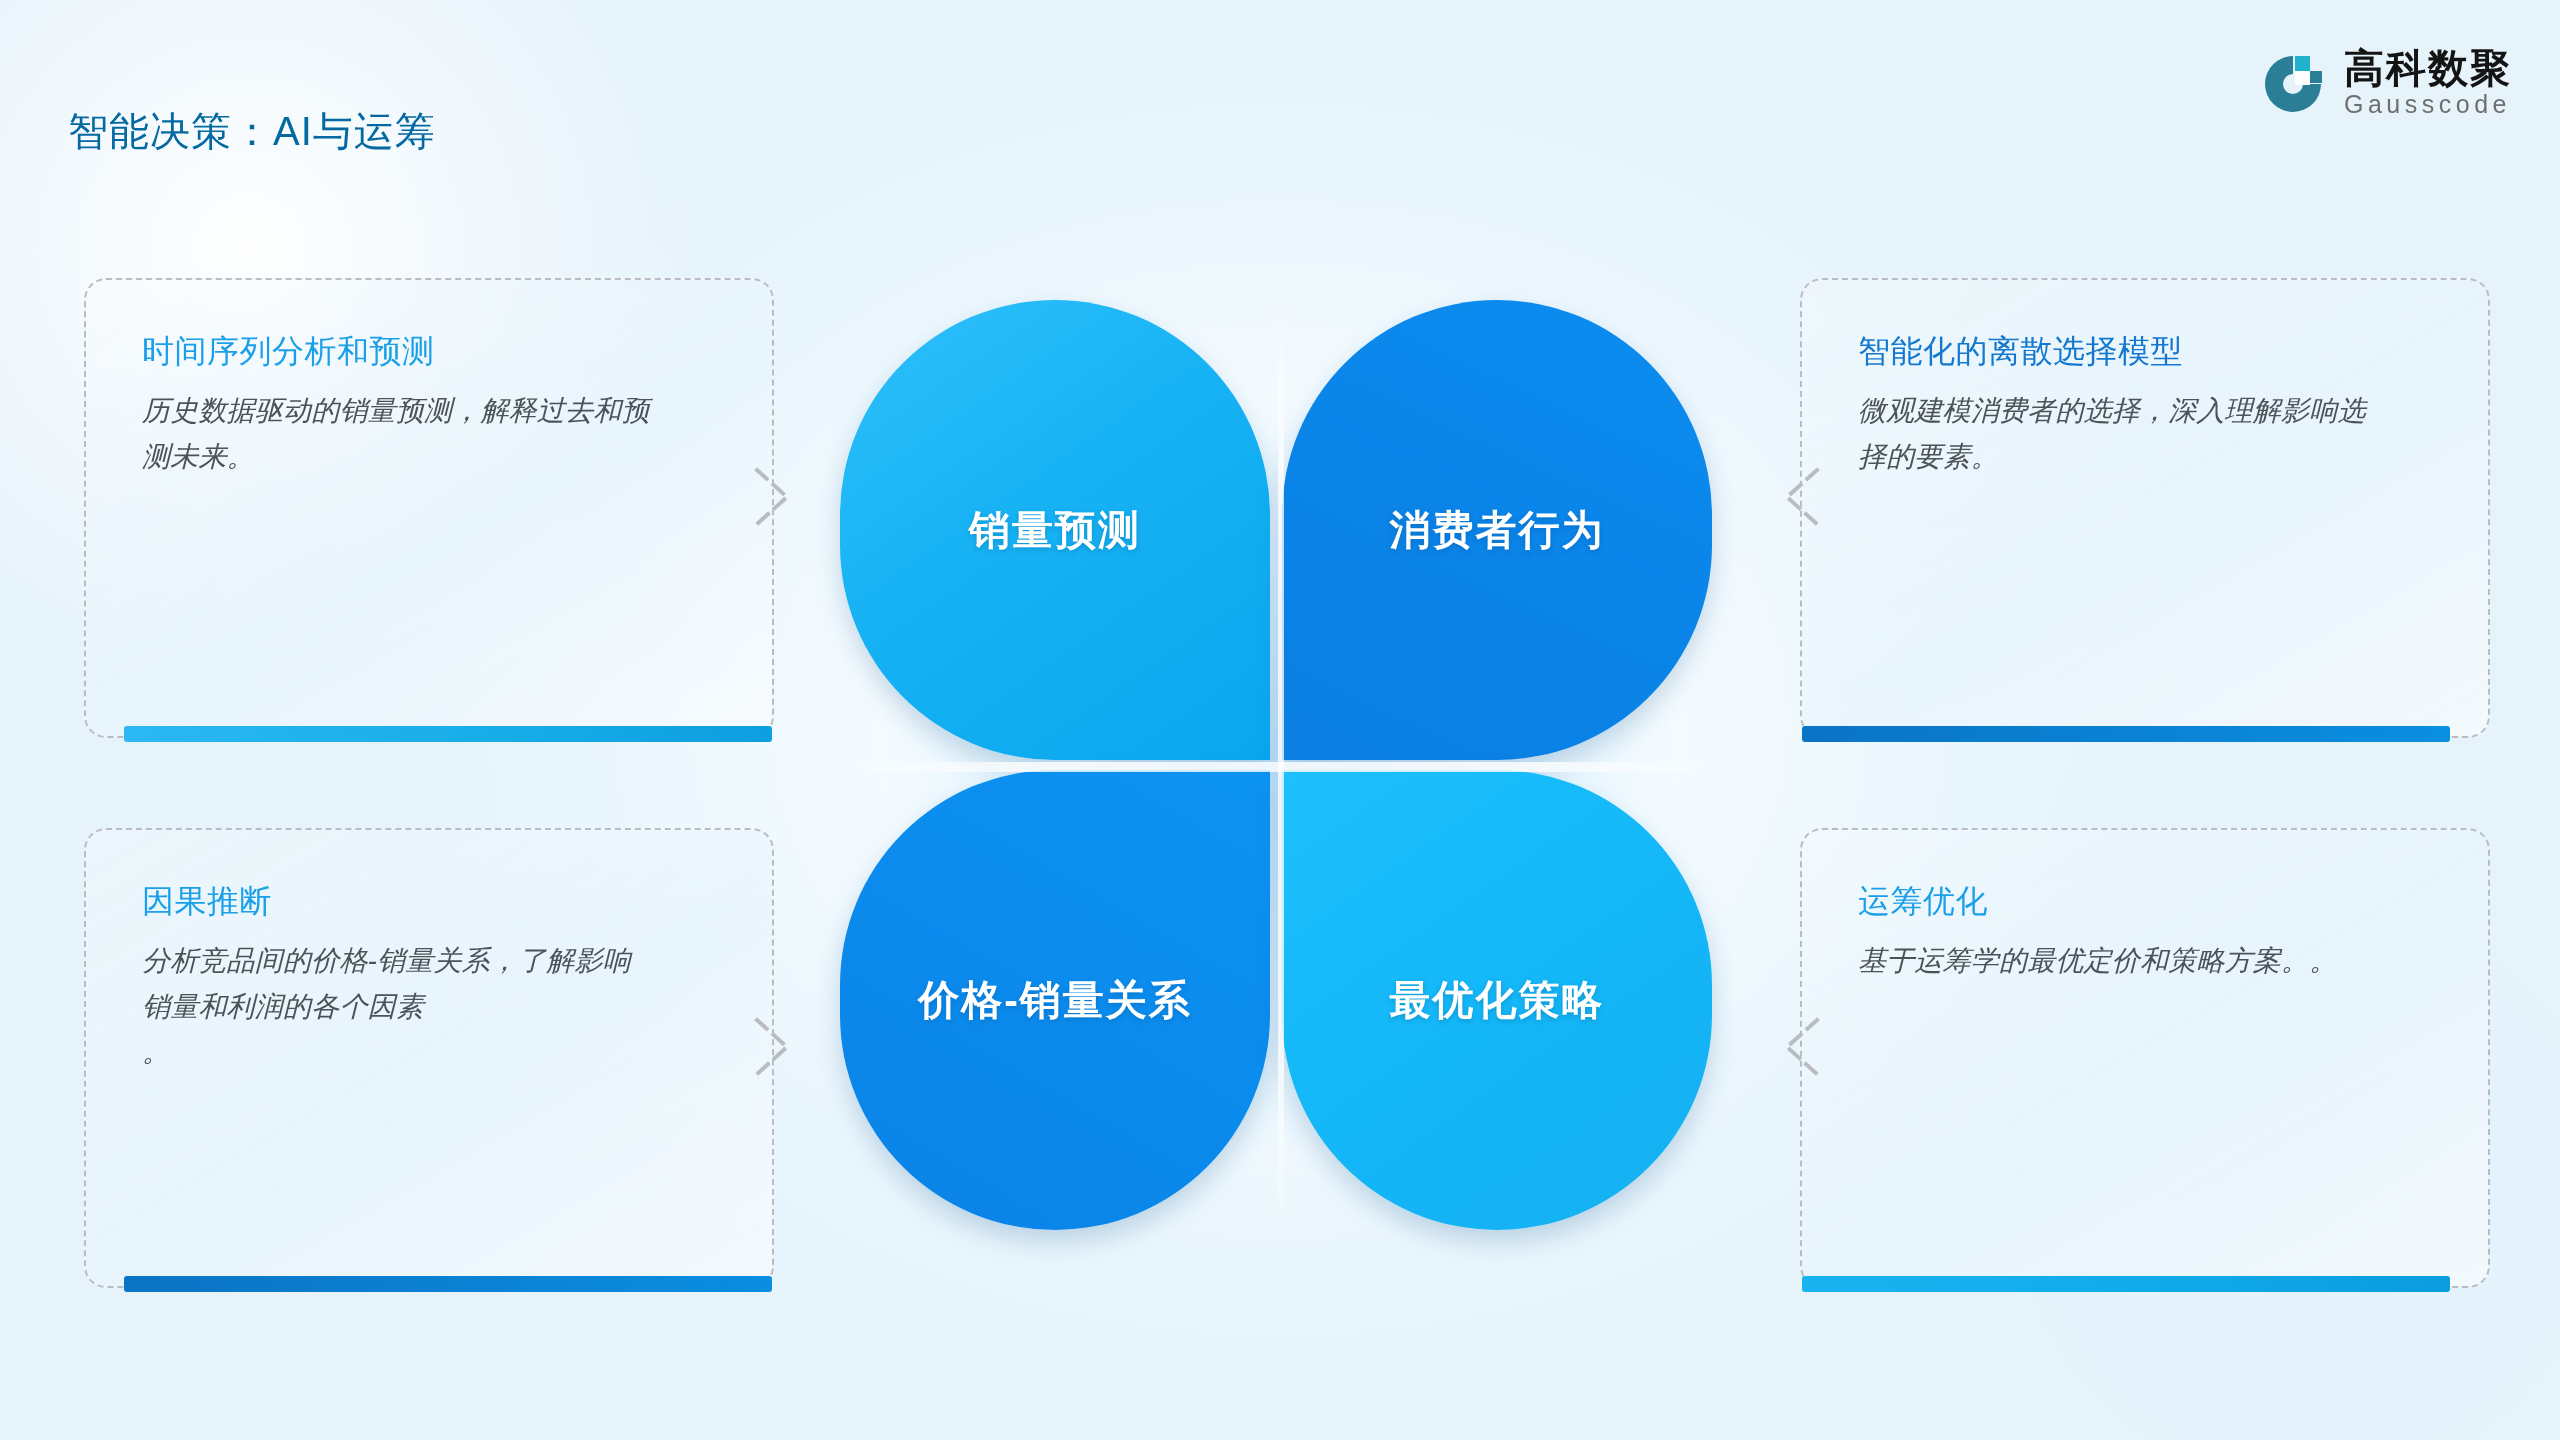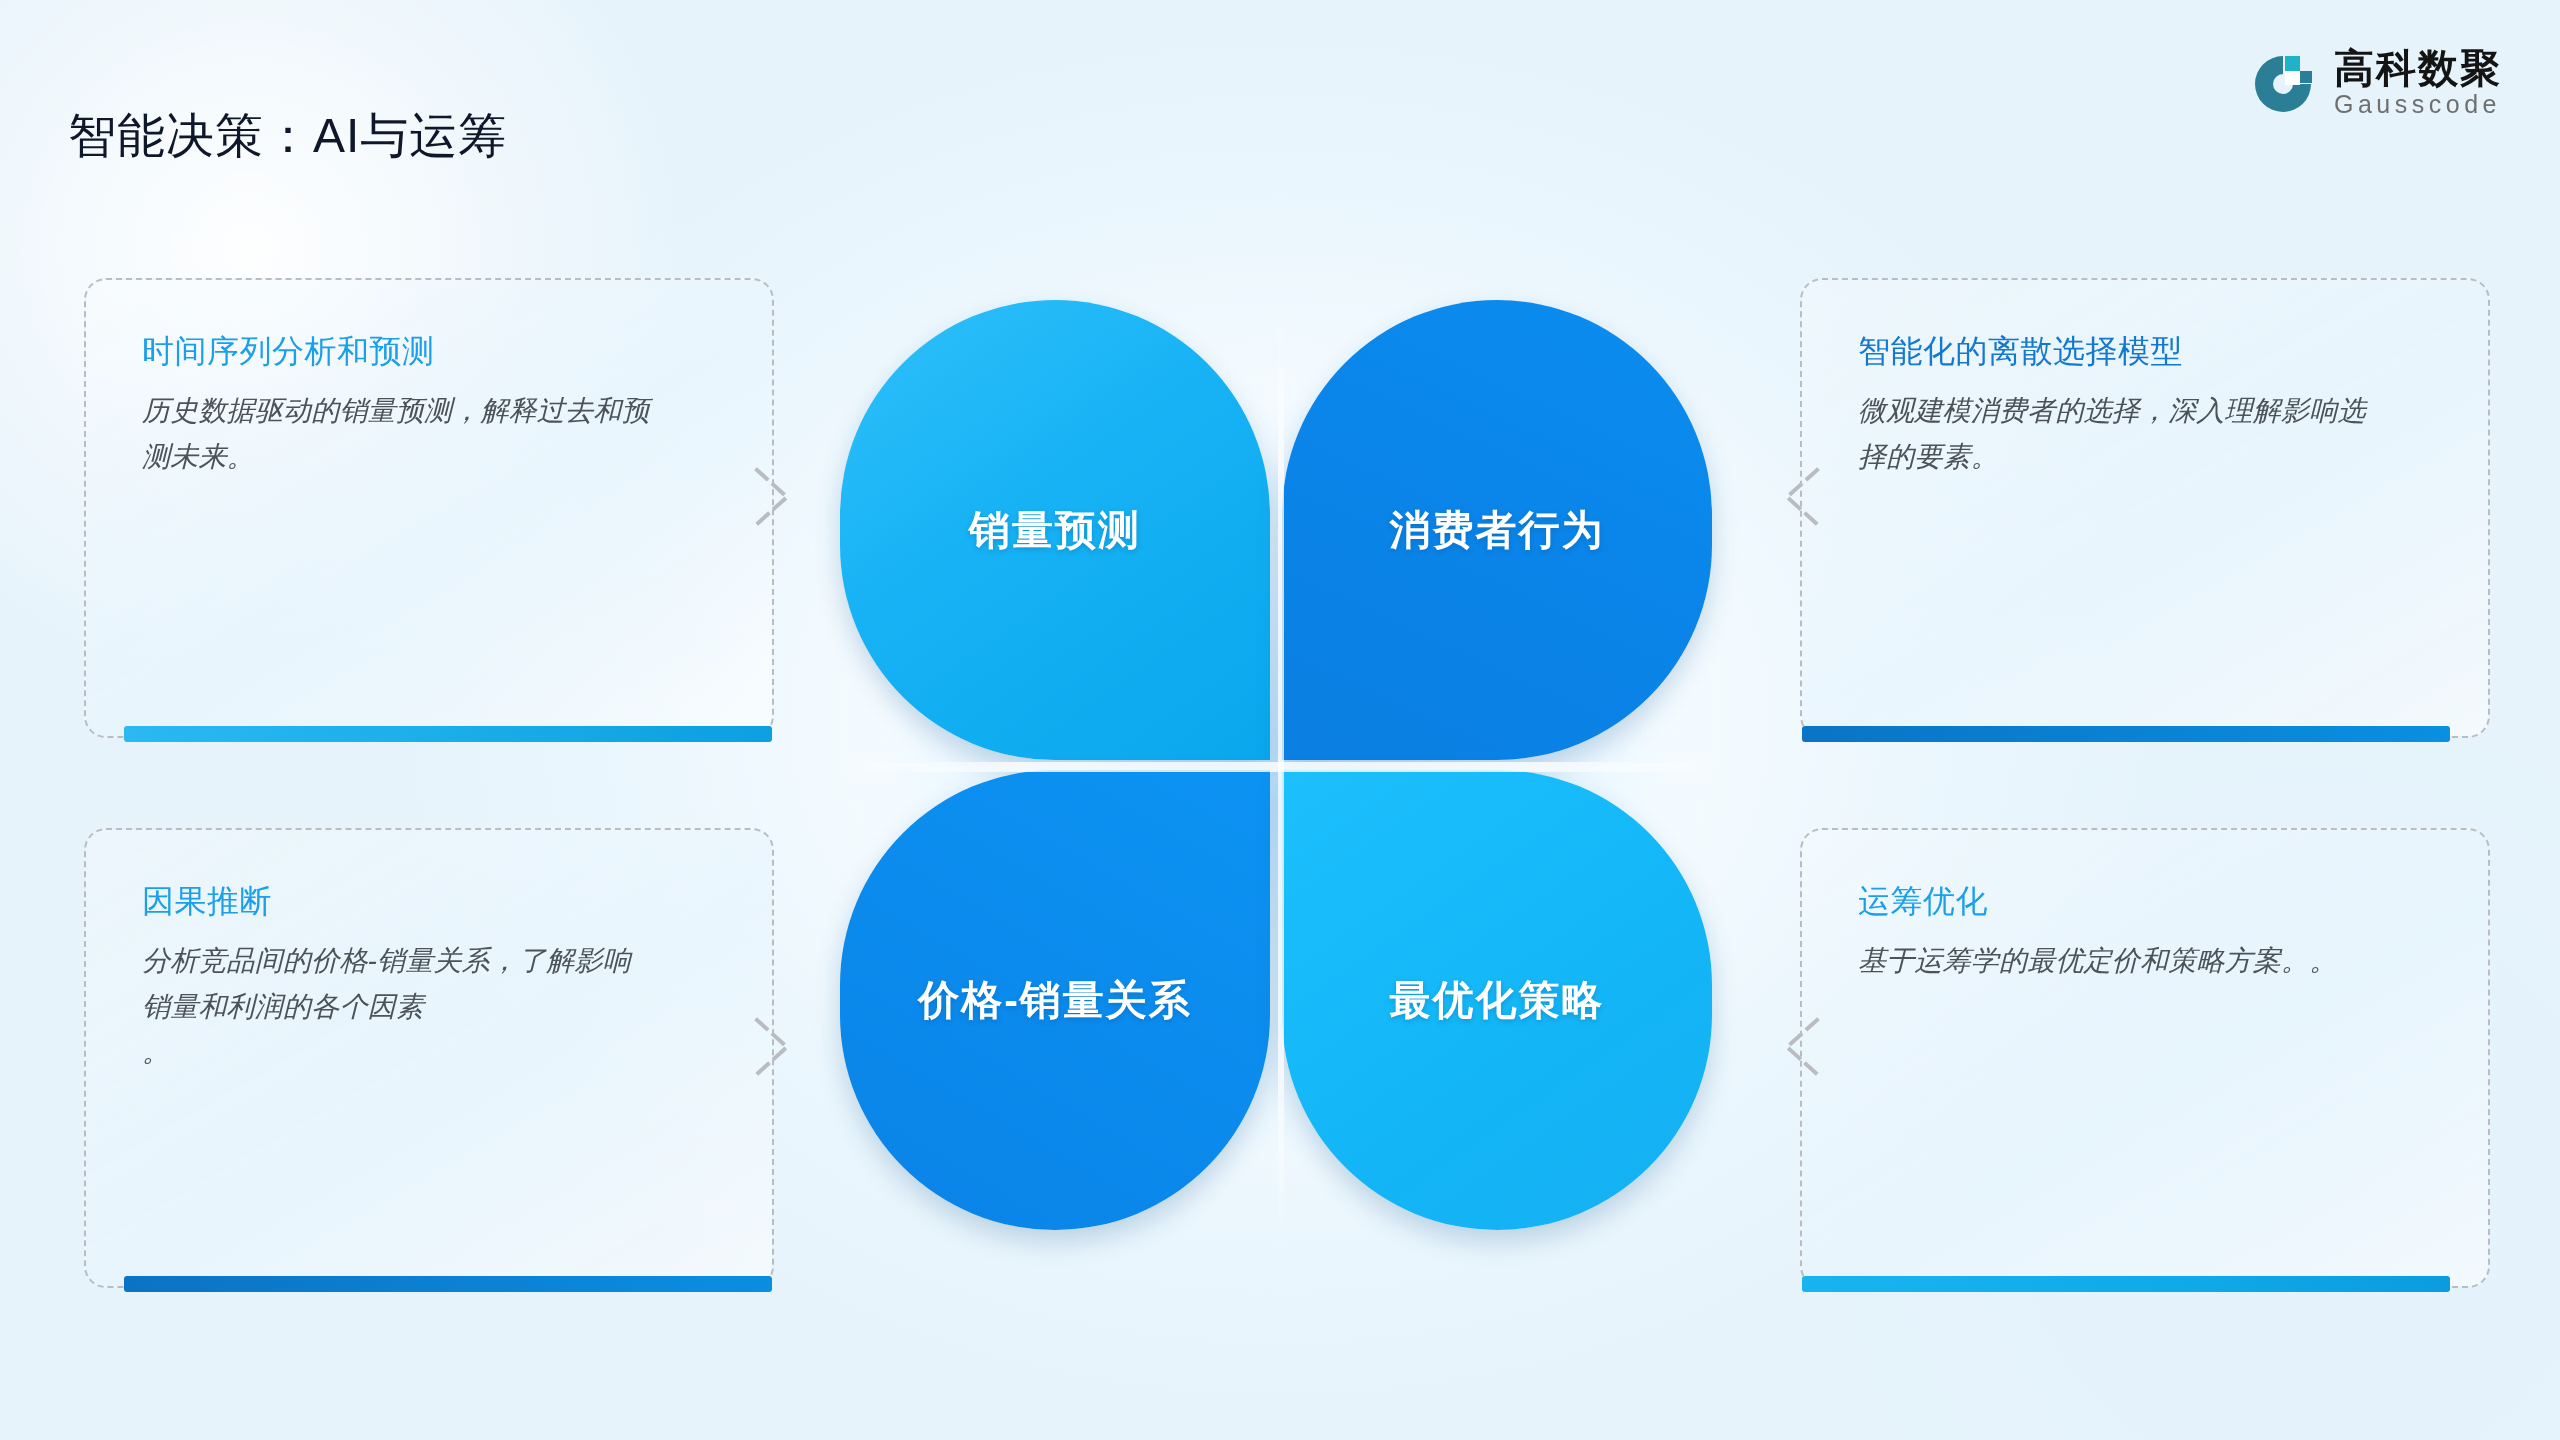--- a/index.html
+++ b/index.html
@@ -13,23 +13,23 @@
   }
   
   .wash-tl{position:absolute;left:-200px;top:-200px;width:900px;height:900px;
     background:radial-gradient(circle at 50% 50%, rgba(255,255,255,.95) 0%, rgba(255,255,255,0) 70%);pointer-events:none;}
   .wash-br{position:absolute;right:-250px;bottom:-250px;width:1000px;height:1000px;
     background:radial-gradient(circle at 50% 50%, rgba(226,242,252,.9) 0%, rgba(226,242,252,0) 70%);pointer-events:none;}
 
   
   .page-title{
     position:absolute;left:68px;top:104px;
-    font-size:48px;letter-spacing:1px;color:#0f172a;font-weight:400;white-space:nowrap;
+    font-size:40px;letter-spacing:1px;color:#0369a1;font-weight:400;white-space:nowrap;
   }
-  .logo{position:absolute;right:58px;top:48px;display:flex;align-items:center;gap:18px;}
+  .logo{position:absolute;right:48px;top:48px;display:flex;align-items:center;gap:18px;}
   .logo-mark{width:66px;height:66px;position:relative;flex:0 0 auto;}
   .logo-text{display:flex;flex-direction:column;justify-content:center;}
   .logo-cn{font-size:40px;line-height:1.0;color:#141414;font-weight:700;letter-spacing:2px;
            font-family:"DejaVu Sans","Liberation Sans",sans-serif;}
   .logo-en{font-size:25px;line-height:1.25;color:#6f6f6f;letter-spacing:4.5px;margin-top:1px;}
 
   
   .card{
     position:absolute;
     border:2px dashed #b9bdc1;

